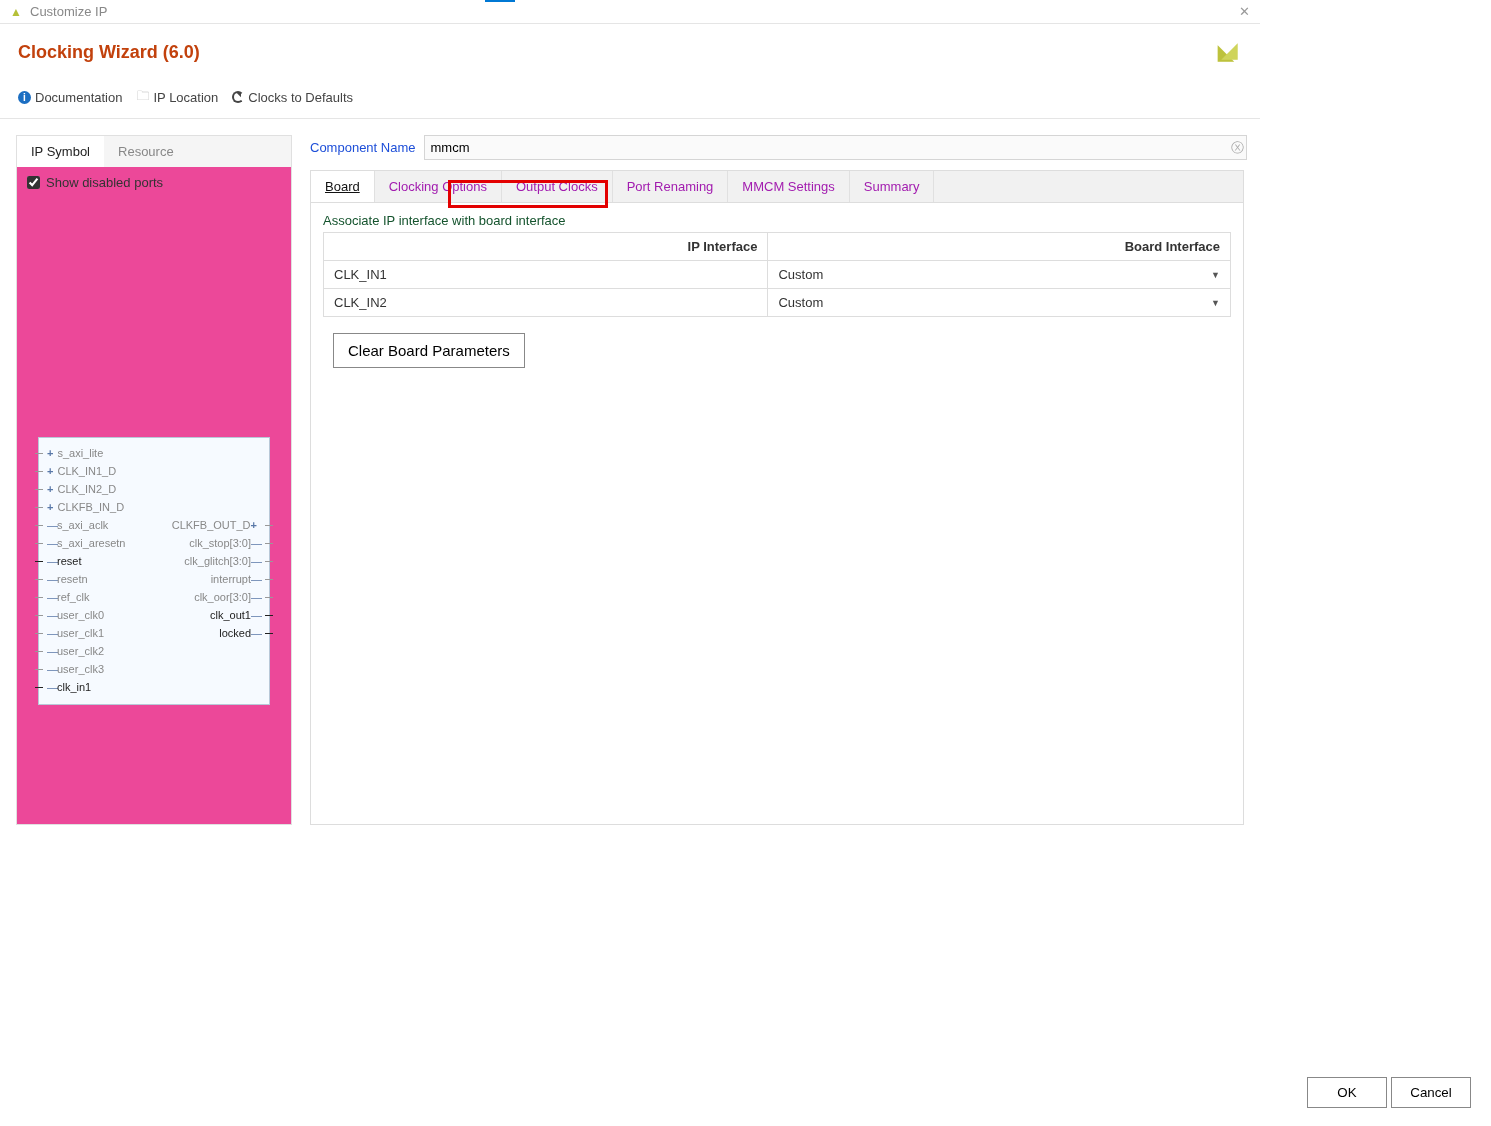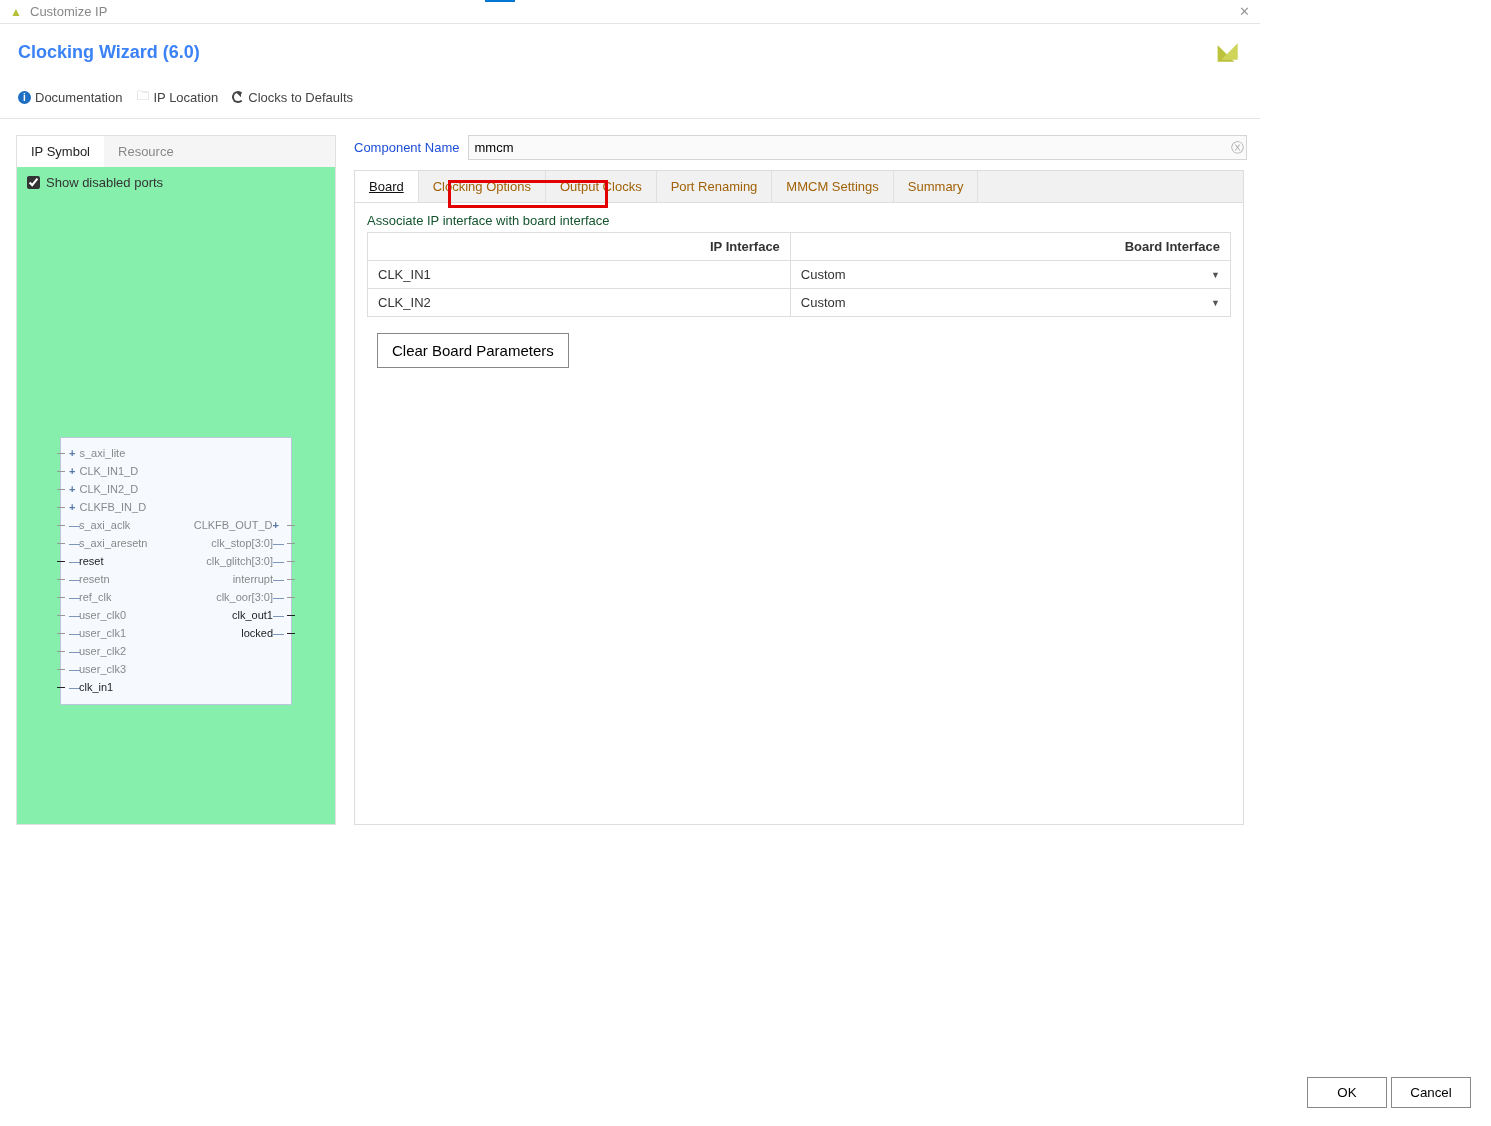--- a/index.html
+++ b/index.html
@@ -43,21 +43,21 @@
     position: absolute;
     top: 0;
   }
   .header-area {
     border-bottom: 1px solid #e5e5e5;
     padding: 16px 18px 10px 18px;
   }
   .wizard-title {
     font-size: 18px;
     font-weight: bold;
-    color: #3b82f6;
+    color: #c2410c;
     display: flex;
     align-items: center;
     justify-content: space-between;
   }
   .brand-glyph {
     width: 24px; height: 24px;
     position: relative;
   }
   .brand-glyph::before {
     content: "◣";
@@ -105,23 +105,23 @@
   }
 
   .main-area {
     display: flex;
     padding: 16px;
     gap: 18px;
   }
 
   
   .left-panel {
-    width: 320px;
+    width: 276px;
     border: 1px solid #e0e0e0;
-    background: #86efac;
+    background: #ec4899;
     display: flex;
     flex-direction: column;
     height: 690px;
   }
   .left-tabs {
     display: flex;
     background: #f5f5f5;
   }
   .left-tabs .tab {
     padding: 8px 14px;
@@ -218,21 +218,21 @@
     pointer-events: none;
     z-index: 5;
   }
   .config-tabs {
     display: flex;
     border: 1px solid #ddd;
     background: #f1f1f1;
   }
   .config-tabs .ctab {
     padding: 8px 14px;
-    color: #a16207;
+    color: #a21caf;
     border-right: 1px solid #e0e0e0;
     cursor: pointer;
     font-weight: 500;
   }
   .config-tabs .ctab.active {
     background: #fff;
     color: #111;
     text-decoration: underline;
   }
   .tab-content {

